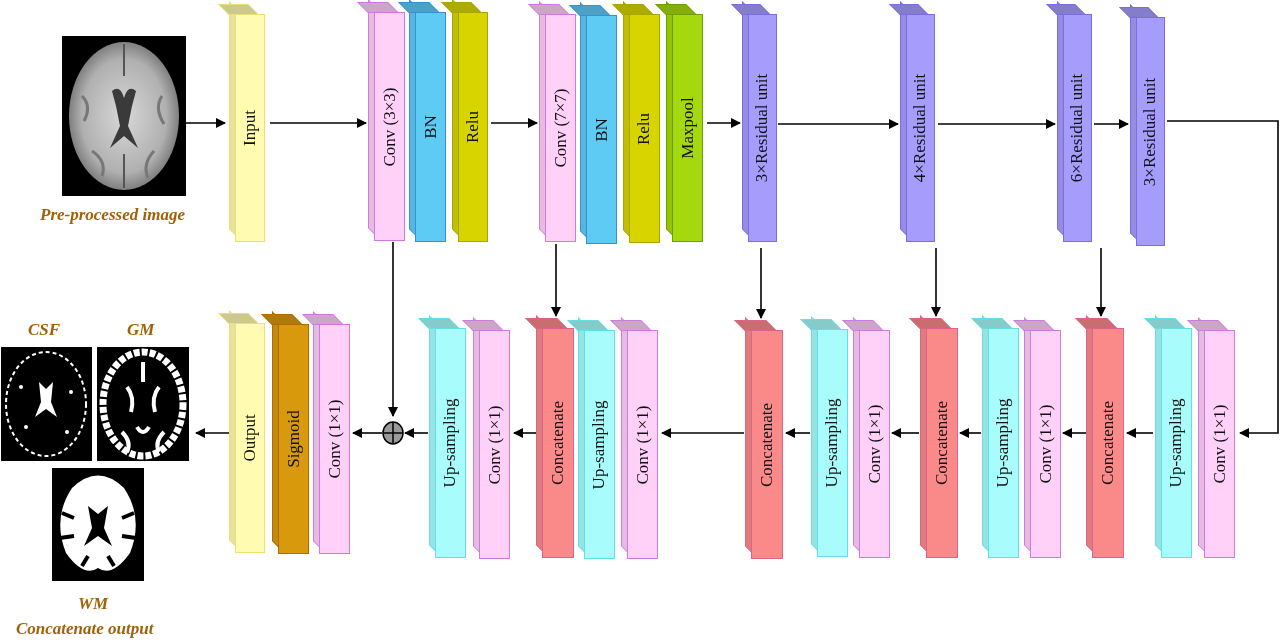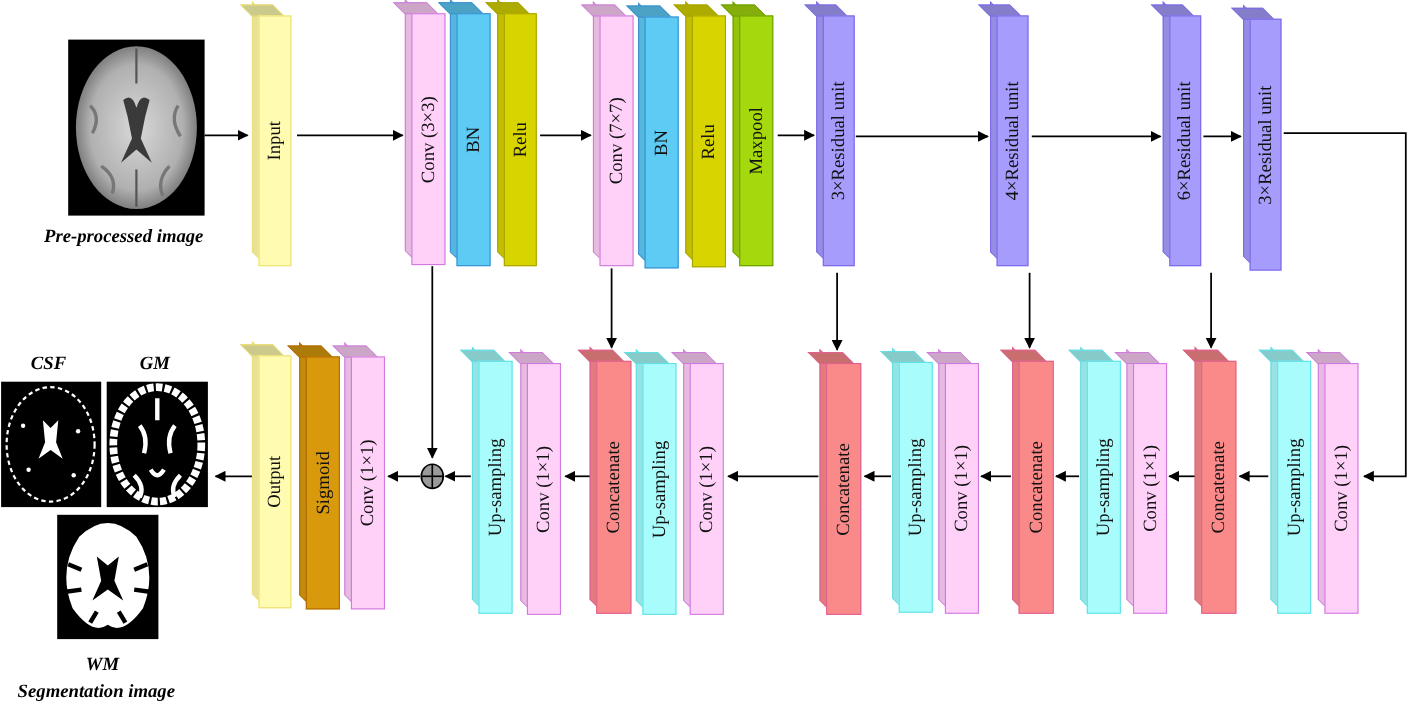--- a/index.html
+++ b/index.html
@@ -9,21 +9,21 @@
   .blk { position: absolute; }
   .blk .front { position: absolute; left: 6px; top: 10px; right: 0; bottom: 0;
                 border: 1.5px solid; box-sizing: border-box; }
   .blk .side { position: absolute; left: 0; top: 4px; width: 7px; bottom: 6px;
                border: 1px solid; box-sizing: border-box; transform: skewY(45deg); transform-origin: right top; }
   .blk .top { position: absolute; left: 0; top: 0; right: 6px; height: 11px;
               border: 1px solid; box-sizing: border-box; transform: skewX(45deg); transform-origin: left bottom; }
   .blk .lbl { position: absolute; left: 6px; right: 0; top: 10px; bottom: 0;
               display: flex; align-items: center; justify-content: center; }
   .blk .lbl span { transform: rotate(-90deg); white-space: nowrap; font-size: 17px; color: #111; }
-  .caption { position: absolute; font-style: italic; font-weight: bold; font-size: 17px; color: #000000; white-space: nowrap; }
+  .caption { position: absolute; font-style: italic; font-weight: bold; font-size: 17px; color: #a16207; white-space: nowrap; }
   .brain { position: absolute; background: #000; overflow: hidden; }
   svg { position: absolute; left: 0; top: 0; }
 </style>
 </head>
 <body>
 
 <div id="canvas">
 
   <div class="brain" style="left:62px;top:36px;width:124px;height:160px;">
     <svg width="124" height="160">
@@ -63,21 +63,21 @@
     </svg>
   </div>
   <div class="brain" style="left:52px;top:468px;width:92px;height:113px;">
     <svg width="92" height="113">
       <path d="M20 20 Q46 -5 72 20 Q92 50 78 85 Q60 110 46 100 Q32 110 14 85 Q0 50 20 20 Z" fill="#fff"></path>
       <path d="M36 38 L46 46 L56 38 L52 60 L60 78 L46 68 L32 78 L40 60 Z" fill="#000"></path>
       <path d="M10 45 L22 50 M82 45 L70 50 M8 70 L22 68 M84 70 L70 68 M30 98 L36 88 M62 98 L56 88" stroke="#000" stroke-width="4"></path>
     </svg>
   </div>
   <div class="caption" style="left:78px;top:594px;">WM</div>
-  <div class="caption" style="left:16px;top:619px;">Segmentation image</div>
+  <div class="caption" style="left:16px;top:619px;">Concatenate output</div>
 
   <div class="blk" style="left:229px;top:4px;width:36px;height:238px;">
     <div class="side" style="background: rgb(230, 226, 158); border-color: rgb(236, 224, 112);"></div>
       <div class="top" style="background: rgb(204, 201, 141); border-color: rgb(236, 224, 112);"></div>
       <div class="front" style="background: rgb(255, 251, 176); border-color: rgb(236, 224, 112);"></div>
     <div class="lbl">
         <span>Input</span>
       </div>
   </div>
   <div class="blk" style="left:368px;top:2px;width:37px;height:239px;">

